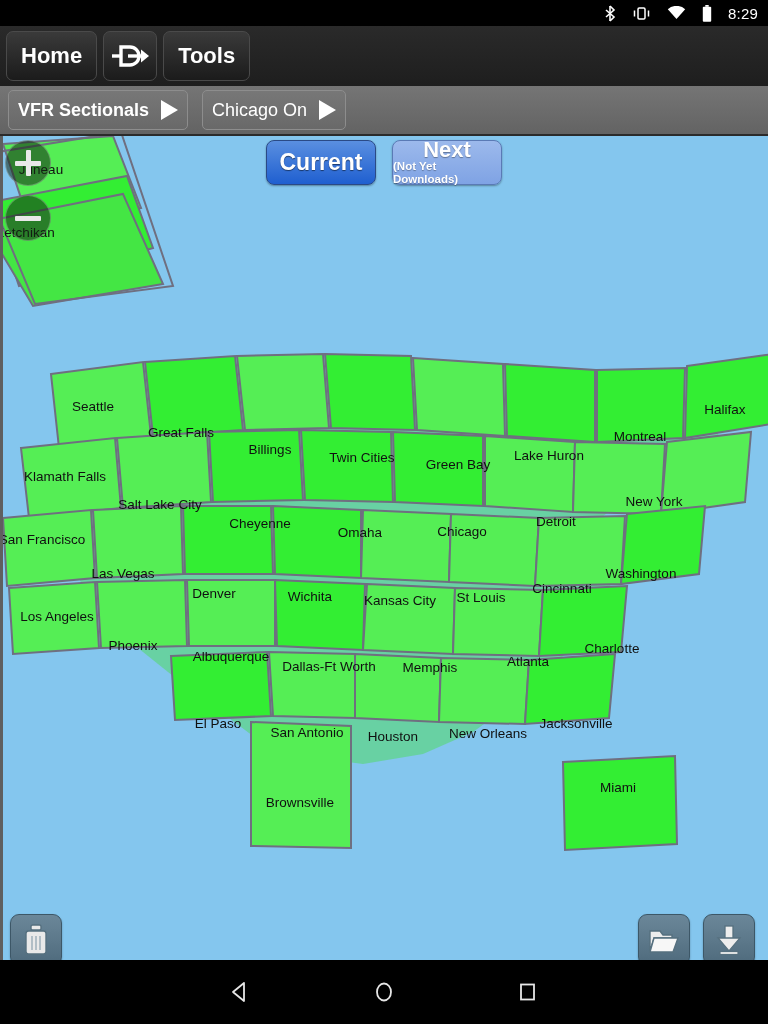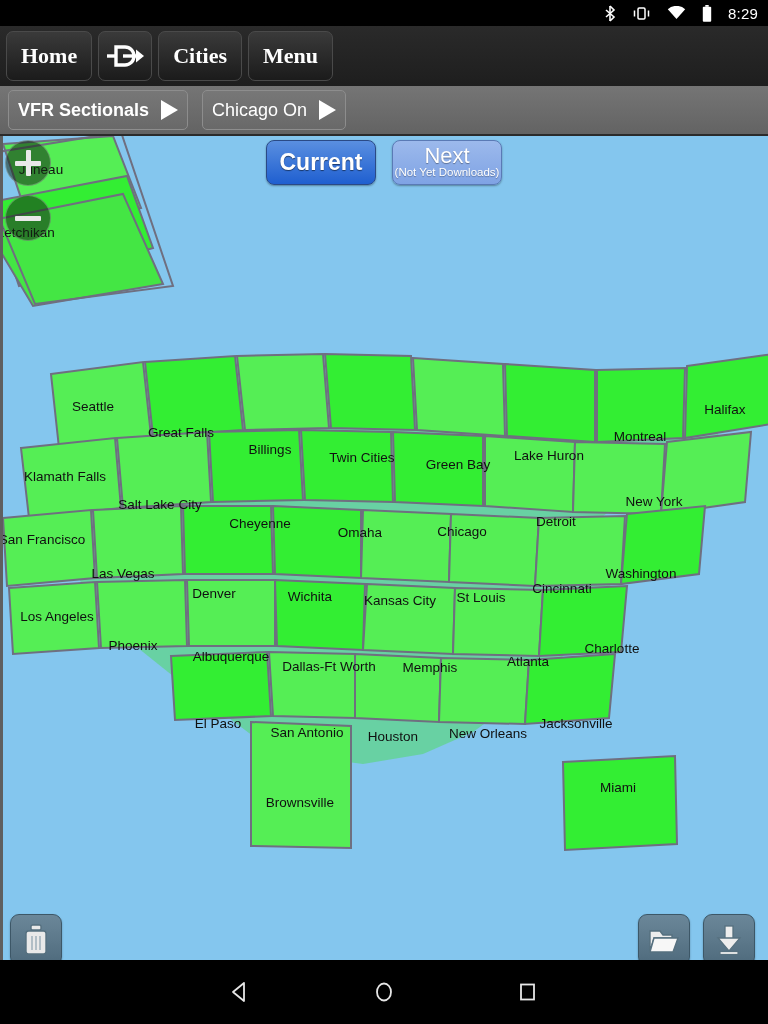--- a/index.html
+++ b/index.html
@@ -11,21 +11,21 @@
   
   .statusbar { position:absolute; left:0; top:0; width:768px; height:26px;
     background:#000; display:flex; align-items:center; justify-content:flex-end;
     padding-right:10px; gap:16px; }
   .statusbar .sicon { display:block; }
   .clock { color:#fff; font-size:15px; letter-spacing:.2px; }
 
   
   .titlebar { position:absolute; left:0; top:26px; width:768px; height:60px;
     background:linear-gradient(#2a2a2a,#1e1e1e); display:flex; align-items:center;
-    padding:0 6px; gap:6px;font-family:Liberation Serif, serif; }
+    padding:0 6px; gap:6px; }
   .tbtn { background:linear-gradient(#3a3a3a,#1b1b1b); border:1px solid #4a4a4a;
     border-radius:7px; color:#fff; font-size:22px; font-weight:bold;
     height:50px; display:flex; align-items:center; justify-content:center;
     padding:0 14px; }
   .tbtn.icononly { padding:0; width:54px; }
   .apptitle { flex:1; text-align:center; color:#fff; font-size:25px;
     font-weight:bold; letter-spacing:.3px; }
 
   
   .subbar { position:absolute; left:0; top:86px; width:768px; height:50px;
@@ -41,21 +41,21 @@
   
   .map { position:absolute; left:0; top:136px; width:768px; height:824px;
     background:#84c6ee; overflow:hidden; border-left:3px solid #5f5f5f; }
   .map svg { position:absolute; left:0; top:0; }
 
   
   .cycle { position:absolute; left:0; top:140px; width:768px; height:52px;
     display:flex; justify-content:center; align-items:flex-start; gap:16px; }
   .cyc { border-radius:8px; border:1px solid #2a4a86; height:45px;
     display:flex; flex-direction:column; align-items:center; justify-content:center;
-    color:#fff; box-shadow:0 1px 2px rgba(0,0,0,.35); }
+    color:#fff; box-shadow:0 1px 2px rgba(0,0,0,.35);font-weight:bold; }
   .cyc.cur { background:linear-gradient(#5a8fe0,#1f5fd0); width:110px;
     font-size:23px; font-weight:bold; text-shadow:0 1px 1px rgba(0,0,0,.5); }
   .cyc.nxt { background:linear-gradient(#9cb9ec,#7fa3e4); width:110px;
     border-color:#5a7ab5; }
   .cyc.nxt .l1 { font-size:22px; line-height:20px; text-shadow:0 1px 1px rgba(0,0,0,.35); }
   .cyc.nxt .l2 { font-size:11.5px; line-height:13px; text-shadow:0 1px 1px rgba(0,0,0,.3); }
 
   
   .zbtn { position:absolute; left:5px; width:46px; height:46px; border-radius:50%;
     background:rgba(20,40,20,.55); border:1px solid rgba(255,255,255,.25);
@@ -107,22 +107,21 @@
   <div class="titlebar">
     <div class="tbtn">Home</div>
     <div class="tbtn icononly">
       <svg width="40" height="26" viewBox="0 0 40 26">
         <path d="M2 13 H11" stroke="#fff" stroke-width="3.4" fill="none"></path>
         <path d="M11 4 H20 A9 9 0 0 1 20 22 H11 Z" fill="none" stroke="#fff" stroke-width="3.4"></path>
         <path d="M18 13 H32" stroke="#fff" stroke-width="3.4"></path>
         <path d="M31 6.5 L39 13 L31 19.5 Z" fill="#fff"></path>
       </svg>
     </div>
-    <div class="tbtn">Cities</div>
-    <div class="tbtn">Menu</div>
+    <div class="tbtn">Tools</div>
   </div>
 
   <div class="subbar">
     <div class="chip bold">
       <span>VFR Sectionals</span>
       <span class="tri"></span>
     </div>
     <div class="chip">
       <span>Chicago On</span>
       <span class="tri"></span>

